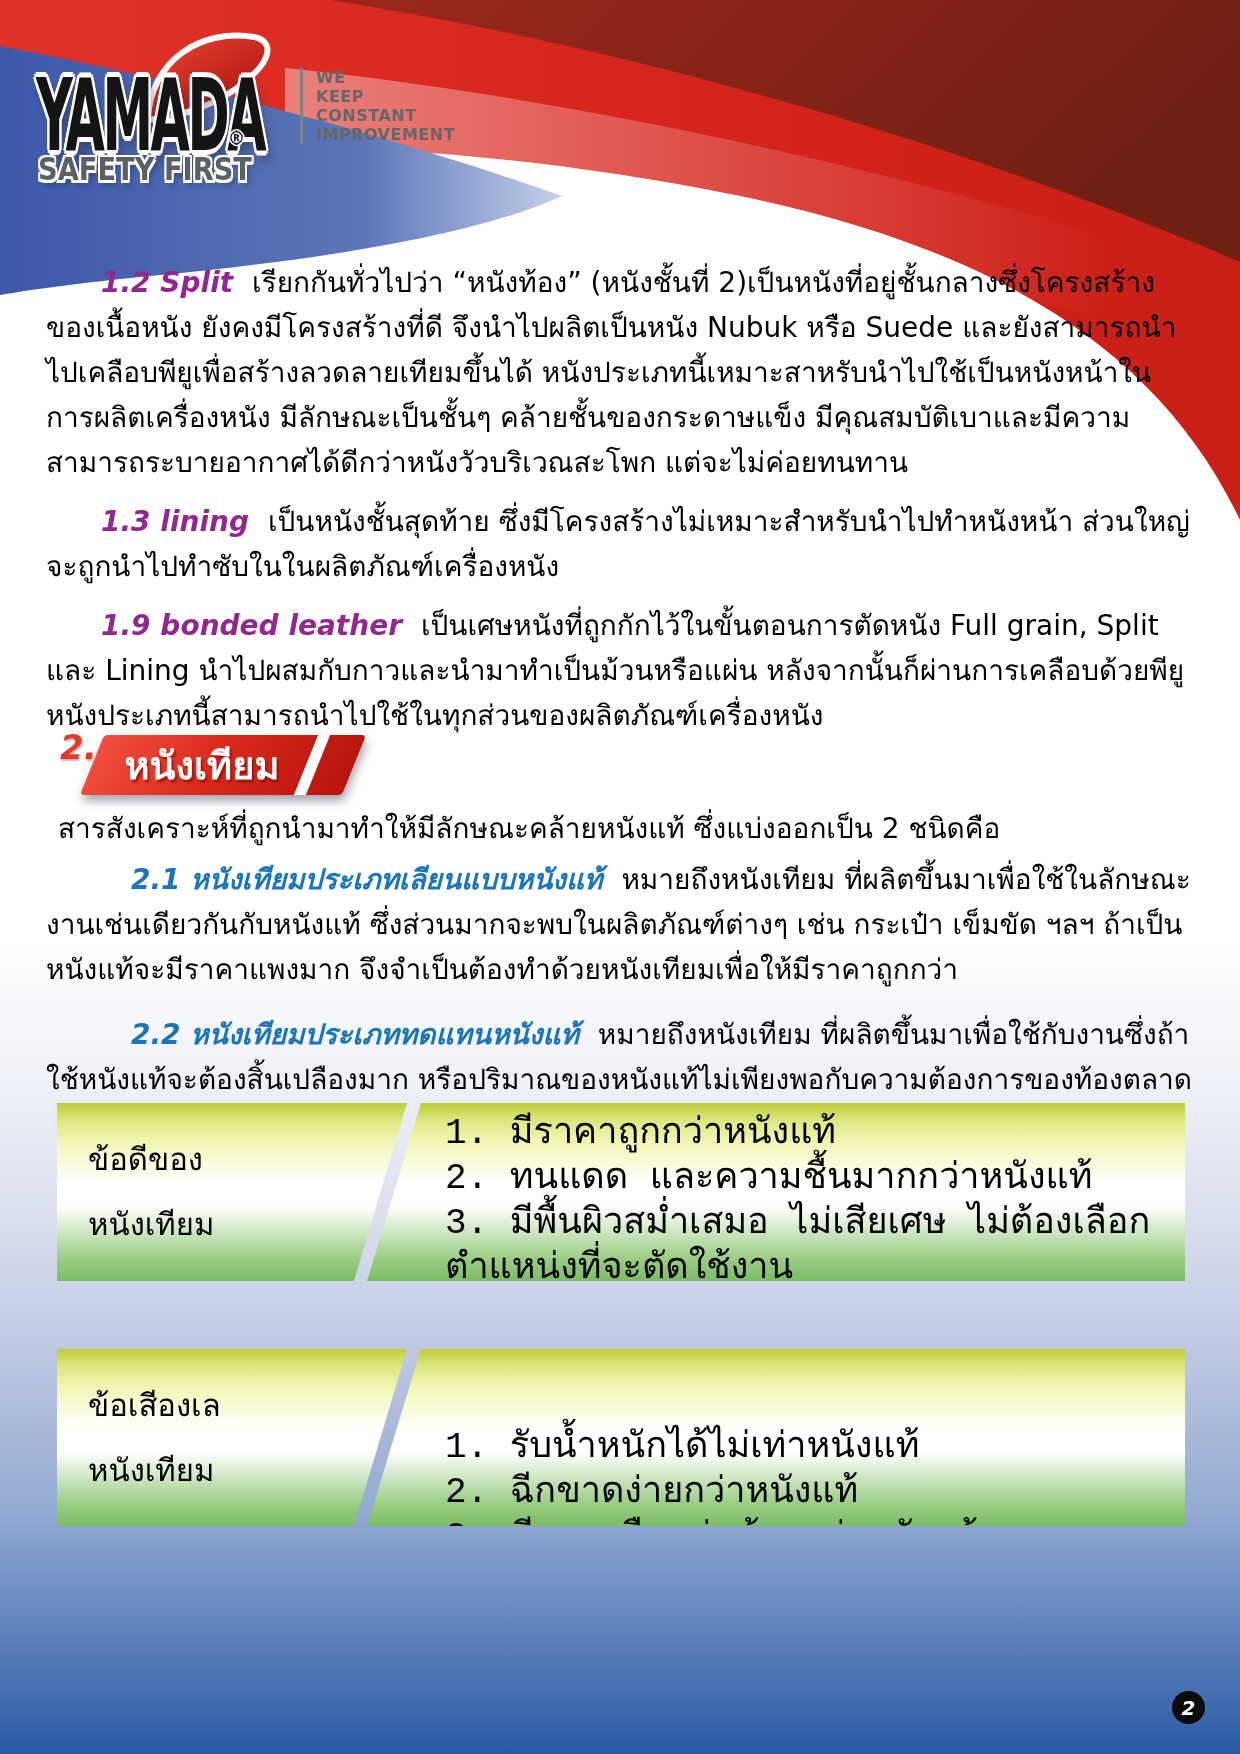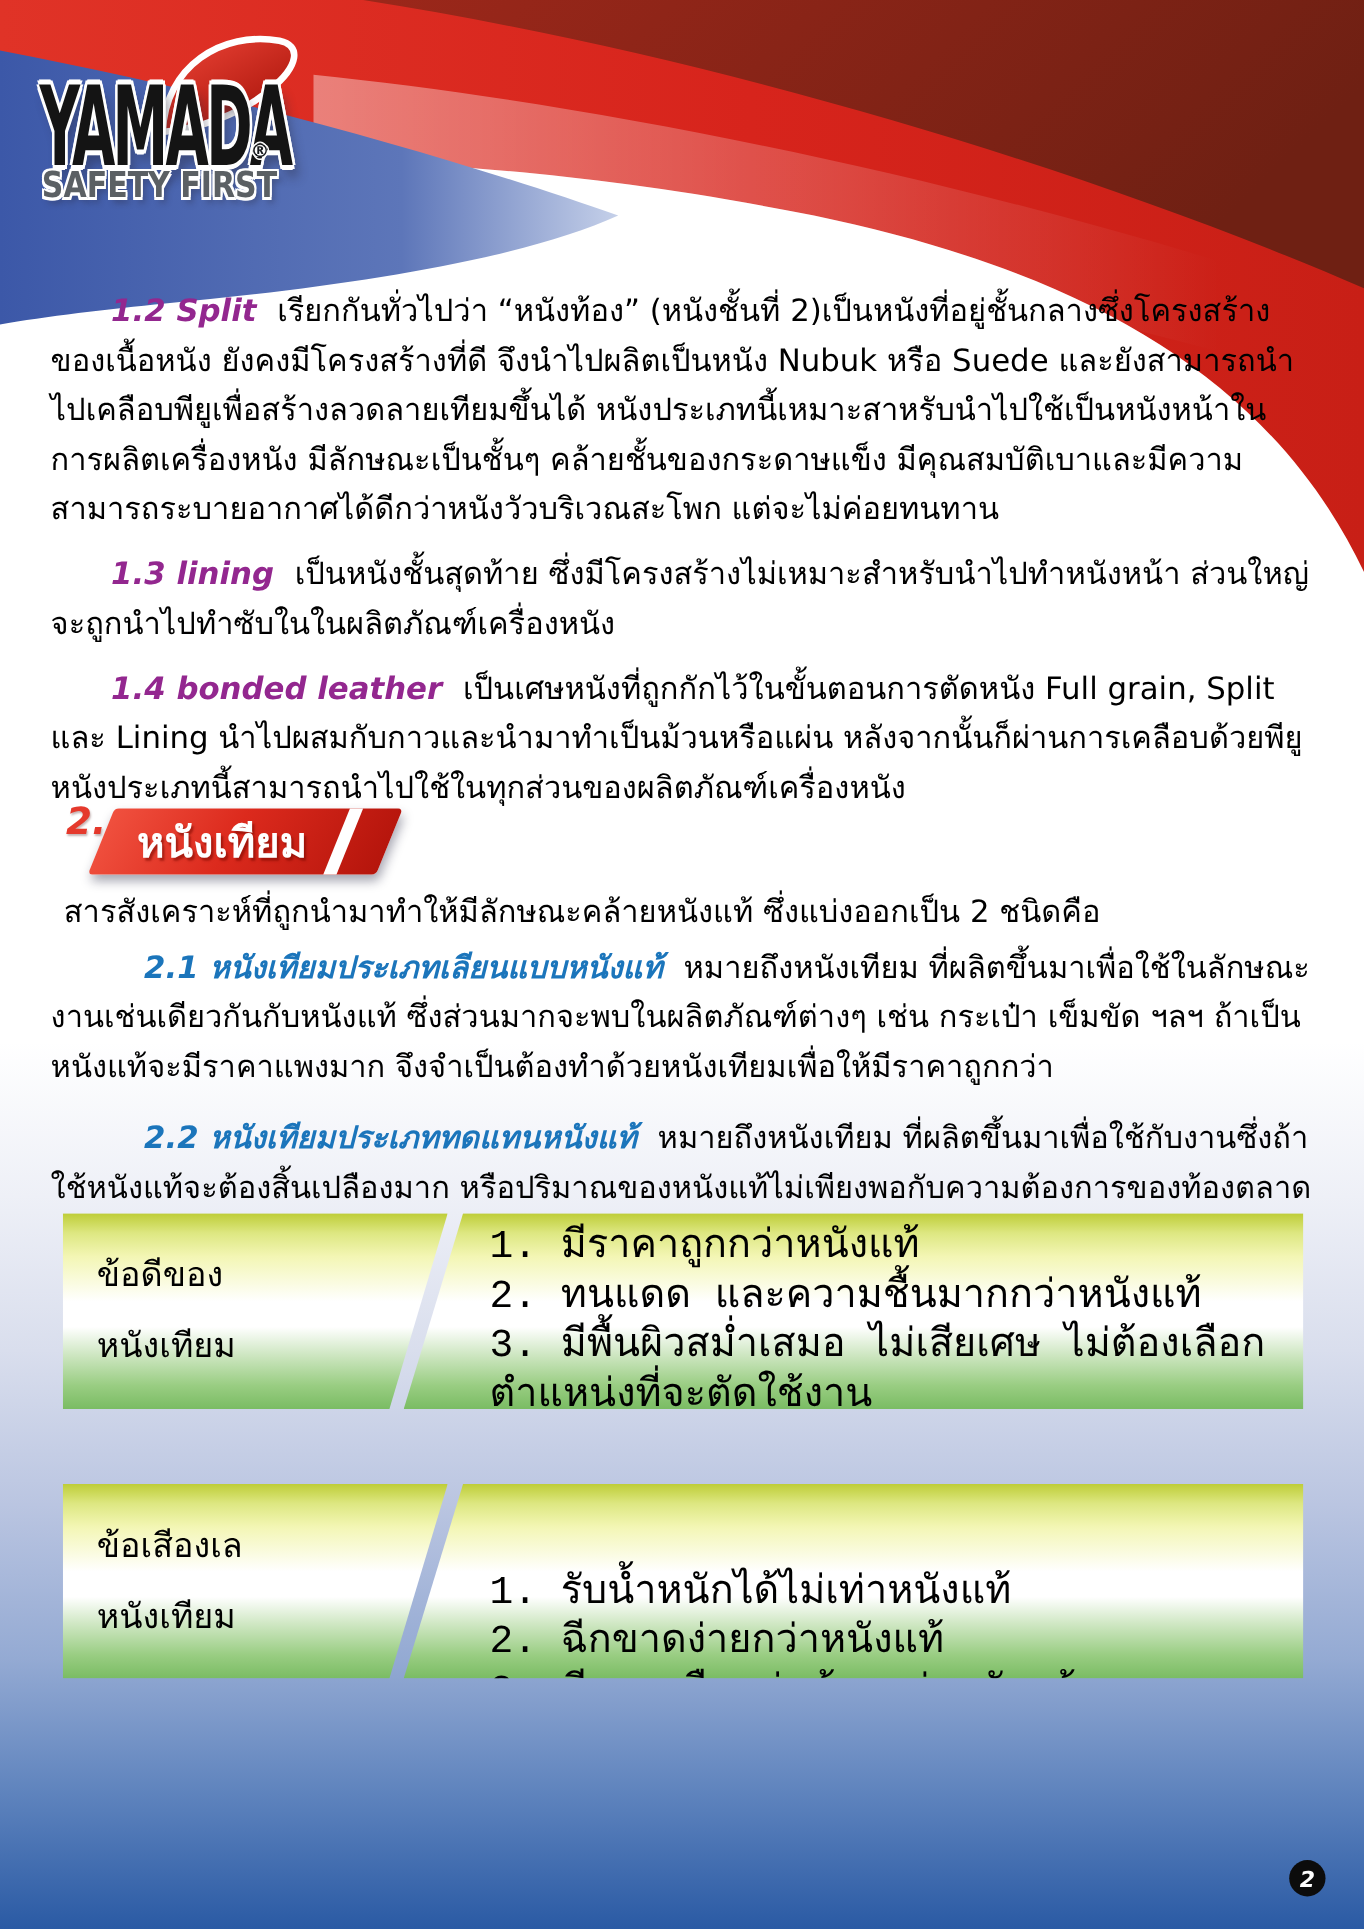--- a/index.html
+++ b/index.html
@@ -150,32 +150,38 @@
 
     <path fill="url(#gradBlue)" d="M0,46 C220,88 420,146 562,196 C470,238 300,262 150,276 C100,281 40,288 0,295 Z"></path>
 
     <path fill="url(#gradSwoosh)" stroke="#ffffff" stroke-width="6" stroke-linejoin="round" d="M148,120 C150,60 202,28 254,37 C274,41 272,60 246,81 C218,105 180,117 148,120 Z"></path>
   </svg>
 
   <div class="logo-yamada">YAMADA</div>
   <div class="logo-reg">®</div>
   <div class="logo-subtitle">SAFETY FIRST</div>
 
+  <div class="tagline">
+    <div>WE</div>
+    <div>KEEP</div>
+    <div>CONSTANT</div>
+    <div>IMPROVEMENT</div>
+  </div>
 
   <div class="content content-1">
     <p class="body-p indent1">
       <span class="plabel purple">1.2 Split</span>
       <span>เรียกกันทั่วไปว่า “หนังท้อง” (หนังชั้นที่ 2)เป็นหนังที่อยู่ชั้นกลางซึ่งโครงสร้างของเนื้อหนัง ยังคงมีโครงสร้างที่ดี จึงนำไปผลิตเป็นหนัง Nubuk หรือ Suede และยังสามารถนำไปเคลือบพียูเพื่อสร้างลวดลายเทียมขึ้นได้ หนังประเภทนี้เหมาะสาหรับนำไปใช้เป็นหนังหน้าในการผลิตเครื่องหนัง มีลักษณะเป็นชั้นๆ คล้ายชั้นของกระดาษแข็ง มีคุณสมบัติเบาและมีความสามารถระบายอากาศได้ดีกว่าหนังวัวบริเวณสะโพก แต่จะไม่ค่อยทนทาน</span>
     </p>
     <p class="body-p indent1">
       <span class="plabel purple">1.3 lining</span>
       <span>เป็นหนังชั้นสุดท้าย ซึ่งมีโครงสร้างไม่เหมาะสำหรับนำไปทำหนังหน้า ส่วนใหญ่จะถูกนำไปทำซับในในผลิตภัณฑ์เครื่องหนัง</span>
     </p>
     <p class="body-p indent1">
-      <span class="plabel purple">1.4 bonded leather</span>
+      <span class="plabel purple">1.9 bonded leather</span>
       <span>เป็นเศษหนังที่ถูกกักไว้ในขั้นตอนการตัดหนัง Full grain, Split และ Lining นำไปผสมกับกาวและนำมาทำเป็นม้วนหรือแผ่น หลังจากนั้นก็ผ่านการเคลือบด้วยพียู หนังประเภทนี้สามารถนำไปใช้ในทุกส่วนของผลิตภัณฑ์เครื่องหนัง</span>
     </p>
   </div>
 
   <div class="sec2-num">2.</div>
   <div class="banner">
     <div class="banner-stripe"></div>
   </div>
   <div class="banner-text">หนังเทียม</div>
 

